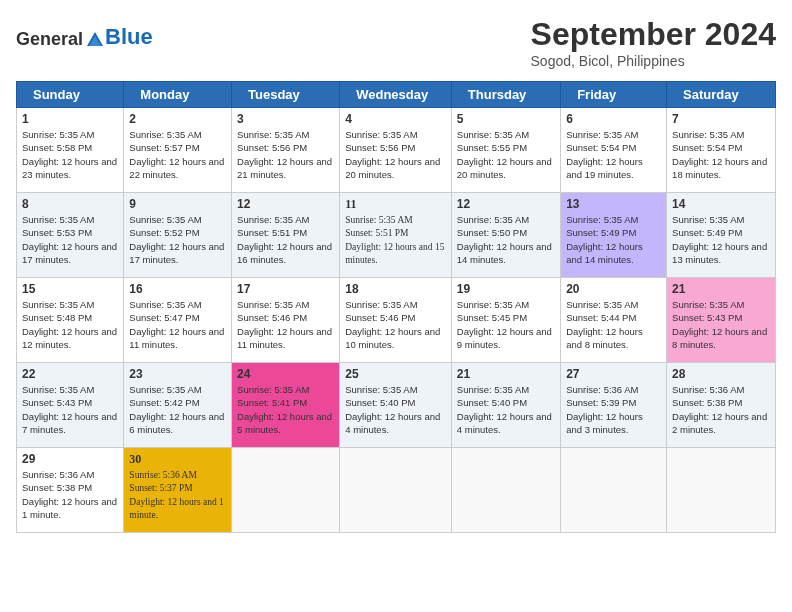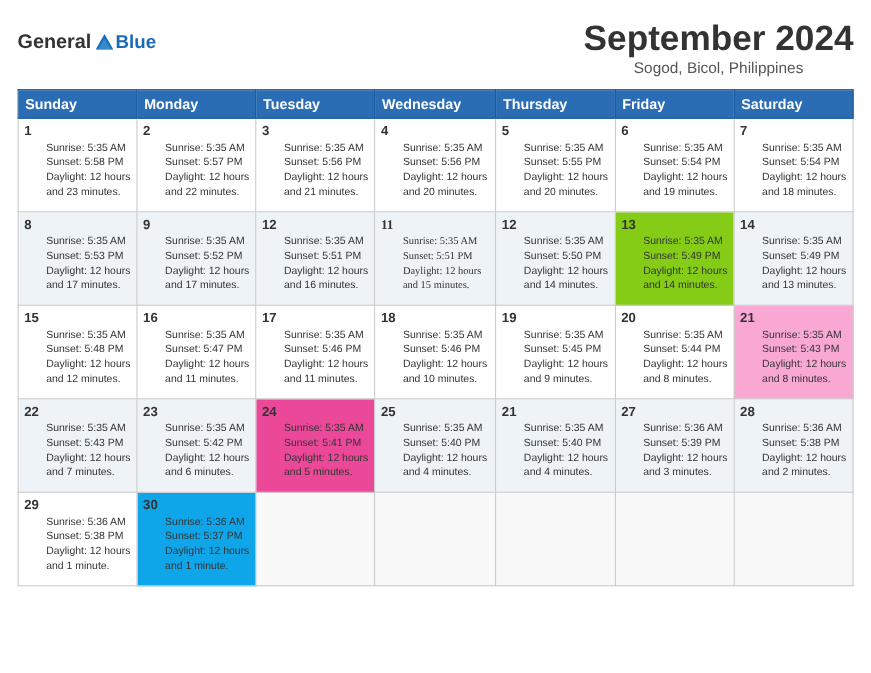--- a/index.html
+++ b/index.html
@@ -31,51 +31,51 @@
     .logo-text {
       display: flex;
       align-items: center;
     }
     .logo-general {
       font-size: 18px;
       font-weight: bold;
       color: #333;
     }
     .logo-blue {
-      font-size: 17px;
+      font-size: 22px;
       font-weight: bold;
       color: #1a6bb5;
     }
     .logo-icon {
       width: 20px;
       height: 20px;
       margin-left: 2px;
     }
     .title-section {
-      text-align: center;
+      text-align: left;
     }
     .month-title {
       font-size: 32px;
       font-weight: bold;
       color: #333;
     }
     .location {
       font-size: 14px;
       color: #555;
     }
     .calendar {
       width: 100%;
       border-collapse: collapse;
       border: 1px solid #ccc;
     }
     .calendar th {
       background: #2a6db5;
       color: #fff;
       text-align: left;
-      padding: 5px 6px;
+      padding: 5px 16px;
       font-size: 13px;
       border: 1px solid #1a5a9a;
     }
     .calendar td {
       vertical-align: top;
       padding: 4px 5px;
       border: 1px solid #ccc;
       width: 113px;
       height: 85px;
       font-size: 10px;
@@ -97,21 +97,20 @@
     .day-num {
       font-size: 12px;
       font-weight: bold;
       display: block;
       margin-bottom: 2px;
     }
     .day-info {
       font-size: 9.5px;
       line-height: 1.4;
       color: #333;
-      margin-left: 20px;
     }
     .empty-cell {
       background: #f8f8f8 !important;
     }
     .calendar tbody tr:last-child td {
       background: #fff;
     }
     .calendar tbody tr:nth-child(5) td {
       background: #fff;
     }
@@ -242,21 +241,21 @@
         </div>
       </td>
           <td style="background: rgb(238, 243, 248);">
         <span class="day-num">12</span>
         <div class="day-info">
           Sunrise: 5:35 AM<br>
           Sunset: 5:50 PM<br>
           Daylight: 12 hours and 14 minutes.
         </div>
       </td>
-          <td style="background: #84cc16;">
+          <td style="background: #c4b5fd;">
         <span class="day-num">13</span>
         <div class="day-info">
           Sunrise: 5:35 AM<br>
           Sunset: 5:49 PM<br>
           Daylight: 12 hours and 14 minutes.
         </div>
       </td>
           <td style="background: rgb(238, 243, 248);">
         <span class="day-num">14</span>
         <div class="day-info">
@@ -384,21 +383,21 @@
         </tr>
         <tr>
           <td style="background: rgb(255, 255, 255);">
         <span class="day-num">29</span>
         <div class="day-info">
           Sunrise: 5:36 AM<br>
           Sunset: 5:38 PM<br>
           Daylight: 12 hours and 1 minute.
         </div>
       </td>
-          <td style="background: #0ea5e9;">
+          <td style="background: #eab308; font-family: Liberation Serif, serif;">
         <span class="day-num">30</span>
         <div class="day-info">
           Sunrise: 5:36 AM<br>
           Sunset: 5:37 PM<br>
           Daylight: 12 hours and 1 minute.
         </div>
       </td>
           <td class="empty-cell" style="background: rgb(248, 248, 248);"></td>
           <td class="empty-cell" style="background: rgb(248, 248, 248);"></td>
           <td class="empty-cell" style="background: rgb(248, 248, 248);"></td>

